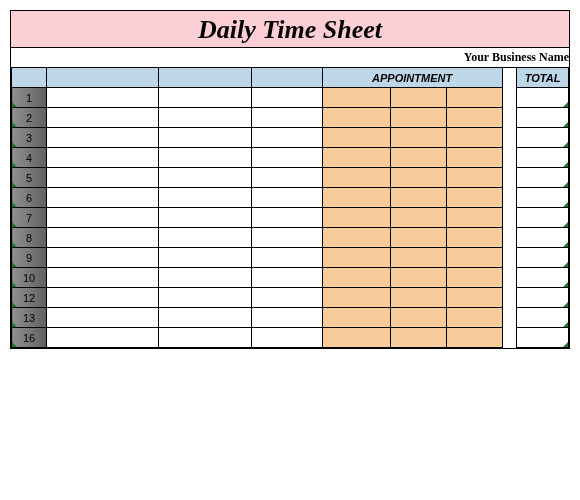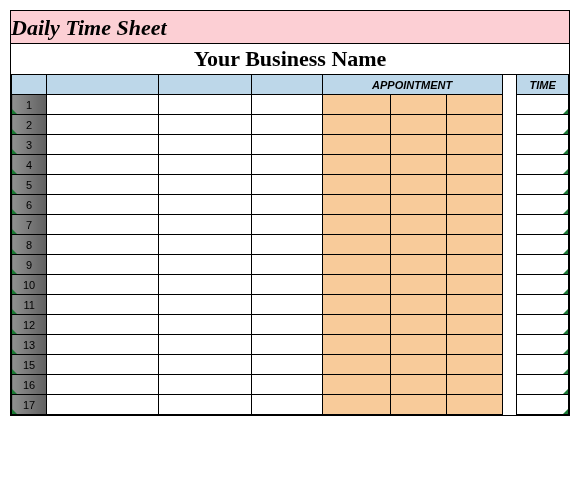--- a/index.html
+++ b/index.html
@@ -7,30 +7,31 @@
     padding: 10px;
     font-family: "Times New Roman", serif;
     background: #fff;
   }
   .sheet {
     border: 1px solid #000;
     width: 558px;
   }
   .title-row {
     background: #fccfd4;
-    font-size: 22px;
+    text-align: center;
+    font-size: 26px;
     font-weight: bold;
     font-style: italic;
     padding: 4px 0 2px 0;
     border-bottom: 1px solid #000;
   }
   .subtitle-row {
-    text-align: center;
+    text-align: right;
     font-weight: bold;
-    font-size: 22px;
+    font-size: 12px;
     padding: 2px 0;
     border-bottom: 1px solid #000;
     background: #fff;
   }
   table {
     border-collapse: collapse;
     width: 100%;
     table-layout: fixed;
   }
   th, td {
@@ -117,21 +118,21 @@
         <col class="col-total">
     </colgroup>
     <thead>
       <tr class="hdr-top">
         <th></th>
         <th></th>
         <th></th>
         <th></th>
         <th colspan="3">APPOINTMENT</th>
         <th class="spacer" style="background:#fff;border-top:none;border-bottom:none;"></th>
-        <th>TIME</th>
+        <th>TOTAL</th>
       </tr>
     </thead>
     <tbody id="rows">
         <tr>
           <td class="daycell"><span class="tri-bl"></span>1</td>
           <td class="white"></td>
           <td class="white"></td>
           <td class="white"></td>
           <td class="orange"></td>
           <td class="orange"></td>
@@ -252,33 +253,20 @@
           <td class="white"></td>
           <td class="orange"></td>
           <td class="orange"></td>
           <td class="orange"></td>
           <td class="spacer"></td>
           <td class="total">
             <span class="tri-br"></span>
           </td>
         </tr>
         <tr>
-          <td class="daycell"><span class="tri-bl"></span>11</td>
-          <td class="white"></td>
-          <td class="white"></td>
-          <td class="white"></td>
-          <td class="orange"></td>
-          <td class="orange"></td>
-          <td class="orange"></td>
-          <td class="spacer"></td>
-          <td class="total">
-            <span class="tri-br"></span>
-          </td>
-        </tr>
-        <tr>
           <td class="daycell"><span class="tri-bl"></span>12</td>
           <td class="white"></td>
           <td class="white"></td>
           <td class="white"></td>
           <td class="orange"></td>
           <td class="orange"></td>
           <td class="orange"></td>
           <td class="spacer"></td>
           <td class="total">
             <span class="tri-br"></span>
@@ -291,47 +279,21 @@
           <td class="white"></td>
           <td class="orange"></td>
           <td class="orange"></td>
           <td class="orange"></td>
           <td class="spacer"></td>
           <td class="total">
             <span class="tri-br"></span>
           </td>
         </tr>
         <tr>
-          <td class="daycell"><span class="tri-bl"></span>15</td>
-          <td class="white"></td>
-          <td class="white"></td>
-          <td class="white"></td>
-          <td class="orange"></td>
-          <td class="orange"></td>
-          <td class="orange"></td>
-          <td class="spacer"></td>
-          <td class="total">
-            <span class="tri-br"></span>
-          </td>
-        </tr>
-        <tr>
           <td class="daycell"><span class="tri-bl"></span>16</td>
-          <td class="white"></td>
-          <td class="white"></td>
-          <td class="white"></td>
-          <td class="orange"></td>
-          <td class="orange"></td>
-          <td class="orange"></td>
-          <td class="spacer"></td>
-          <td class="total">
-            <span class="tri-br"></span>
-          </td>
-        </tr>
-        <tr>
-          <td class="daycell"><span class="tri-bl"></span>17</td>
           <td class="white"></td>
           <td class="white"></td>
           <td class="white"></td>
           <td class="orange"></td>
           <td class="orange"></td>
           <td class="orange"></td>
           <td class="spacer"></td>
           <td class="total">
             <span class="tri-br"></span>
           </td>

